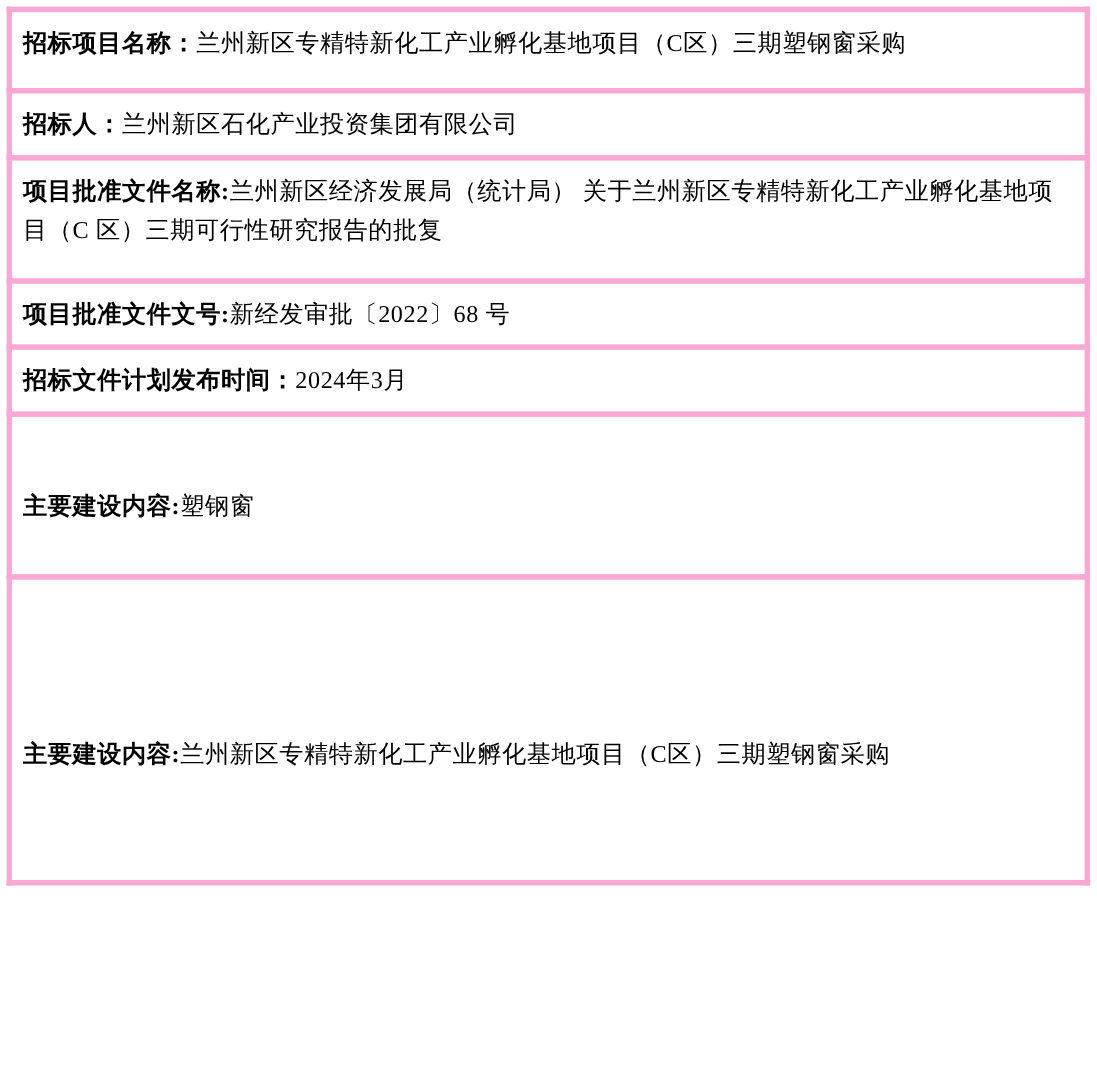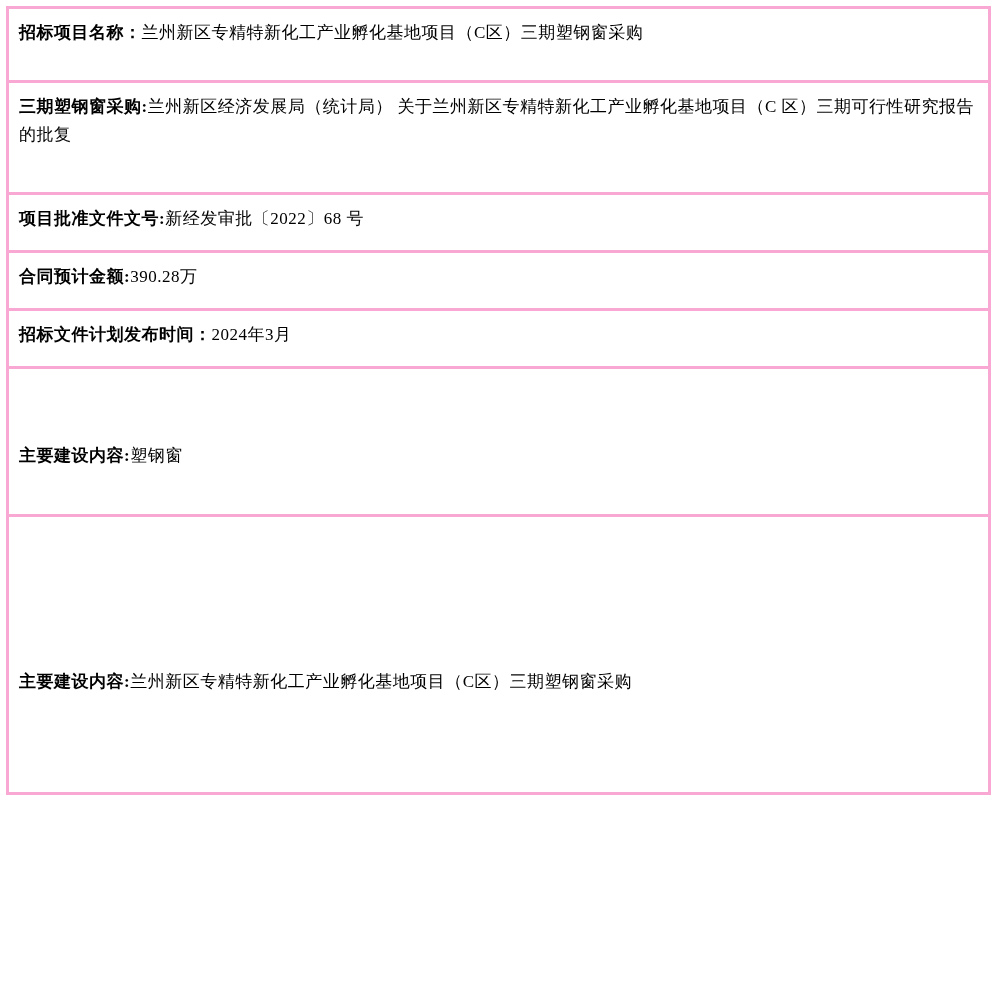--- a/index.html
+++ b/index.html
@@ -16,24 +16,24 @@
   .doc-table {
     width: 985px;
     margin: 6px 6px 0 6px;
     border-collapse: collapse;
     table-layout: fixed;
   }
   .doc-table tr {
     border: 1px solid #b8b8b8;
   }
   .doc-table td {
-    border: 3px solid #f9a8d4;
+    border: 5px solid #f9a8d4;
     padding: 10px 8px 10px 10px;
     vertical-align: top;
-    font-size: 17px;
+    font-size: 22px;
     line-height: 1.62;
     letter-spacing: 0.5px;
   }
   .lbl {
     font-weight: bold;
   }
   .val {
     font-weight: normal;
   }
   
@@ -62,28 +62,28 @@
   }
 </style>
 </head>
 <body>
 
 <table class="doc-table">
   <tbody>
     <tr class="r1">
       <td><span class="lbl">招标项目名称：</span><span class="val">兰州新区专精特新化工产业孵化基地项目（C区）三期塑钢窗采购</span></td>
     </tr>
+    <tr class="r2">
+      <td><span class="lbl">招标人：</span><span class="val">兰州新区石化产业投资集团有限公司</span></td>
+    </tr>
     <tr class="r3">
-      <td><span class="lbl">三期塑钢窗采购:</span><span class="val">兰州新区经济发展局（统计局） 关于兰州新区专精特新化工产业孵化基地项目（C 区）三期可行性研究报告的批复</span></td>
+      <td><span class="lbl">项目批准文件名称:</span><span class="val">兰州新区经济发展局（统计局） 关于兰州新区专精特新化工产业孵化基地项目（C 区）三期可行性研究报告的批复</span></td>
     </tr>
     <tr class="r4">
       <td><span class="lbl">项目批准文件文号:</span><span class="val">新经发审批〔2022〕68 号</span></td>
-    </tr>
-    <tr class="r5">
-      <td><span class="lbl">合同预计金额:</span><span class="val">390.28万</span></td>
     </tr>
     <tr class="r6">
       <td><span class="lbl">招标文件计划发布时间：</span><span class="val">2024年3月</span></td>
     </tr>
     <tr class="r7">
       <td><span class="lbl">主要建设内容:</span><span class="val">塑钢窗</span></td>
     </tr>
     <tr class="r8">
       <td><span class="lbl">主要建设内容:</span><span class="val">兰州新区专精特新化工产业孵化基地项目（C区）三期塑钢窗采购</span></td>
     </tr>

